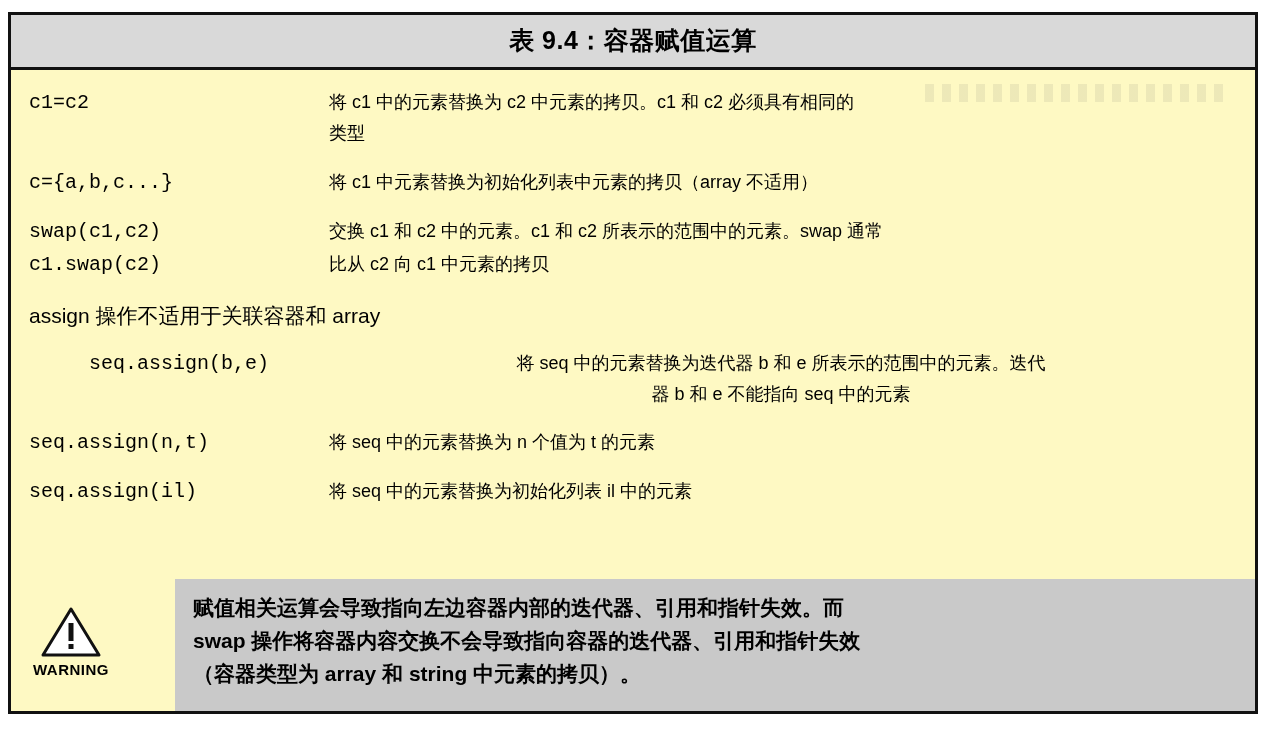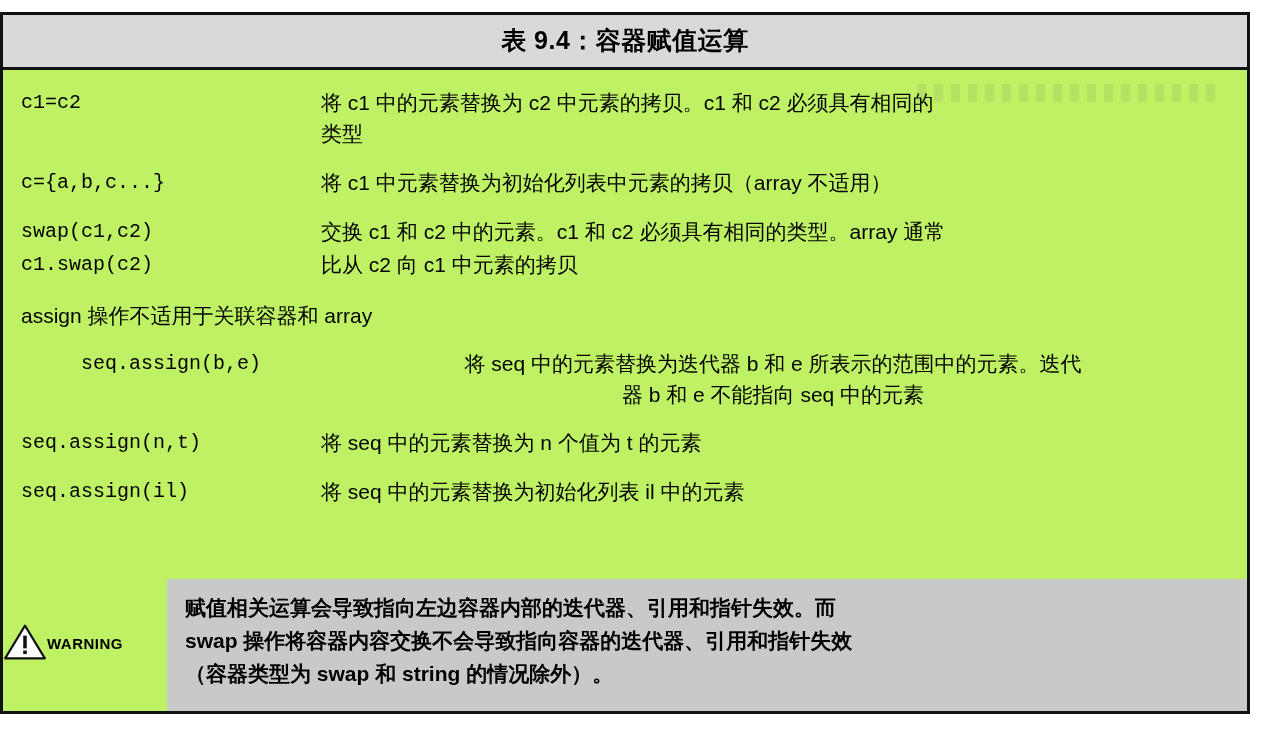--- a/index.html
+++ b/index.html
@@ -17,26 +17,26 @@
 
   .page {
     position: relative;
     width: 1268px;
     height: 740px;
     box-sizing: border-box;
   }
 
   .table-frame {
     position: absolute;
-    left: 0;
+    left: 8px;
     top: 12px;
     width: 1250px;
     height: 702px;
     border: 3px solid #111111;
-    background: #bef264;
+    background: #fef9c3;
     box-sizing: border-box;
     display: flex;
     flex-direction: column;
   }
 
   .table-caption {
     background: #d9d9d9;
     border-bottom: 3px solid #111111;
     text-align: center;
     font-family: "Liberation Sans", sans-serif;
@@ -65,21 +65,21 @@
     flex: 0 0 300px;
     font-family: "Liberation Mono", monospace;
     font-size: 20px;
     line-height: 31px;
     white-space: nowrap;
   }
 
   .row .right {
     flex: 1 1 auto;
     font-family: "Liberation Sans", sans-serif;
-    font-size: 21px;
+    font-size: 18px;
     line-height: 31px;
   }
 
   .r1 { padding-top: 17px; }
   .r2 { padding-top: 18px; }
   .r3 { padding-top: 18px; }
   .r3b { padding-top: 2px; }
   .note-row { padding-top: 20px; }
   .r4 { padding-top: 17px; text-align: center; }
   .r5 { padding-top: 18px; }
@@ -99,21 +99,21 @@
     bottom: 0;
     height: 132px;
     display: flex;
     align-items: stretch;
   }
 
   .warning-icon {
     width: 120px;
     flex: 0 0 120px;
     display: flex;
-    flex-direction: row;
+    flex-direction: column;
     align-items: center;
     justify-content: center;
     padding-bottom: 6px;
     box-sizing: border-box;
   }
 
   .warn-tri {
     width: 62px;
     height: 52px;
   }
@@ -170,21 +170,21 @@
         </div>
       </div>
 
       <div class="row r2">
         <div class="left">c={a,b,c...}</div>
         <div class="right">将 c1 中元素替换为初始化列表中元素的拷贝（array 不适用）</div>
       </div>
 
       <div class="row r3">
         <div class="left">swap(c1,c2)</div>
-        <div class="right">交换 c1 和 c2 中的元素。c1 和 c2 必须具有相同的类型。array 通常</div>
+        <div class="right">交换 c1 和 c2 中的元素。c1 和 c2 所表示的范围中的元素。swap 通常</div>
       </div>
 
       <div class="row r3b">
         <div class="left">c1.swap(c2)</div>
         <div class="right">比从 c2 向 c1 中元素的拷贝</div>
       </div>
 
       <div class="row note-row">
         <div class="note-text">assign 操作不适用于关联容器和 array</div>
       </div>
@@ -212,19 +212,19 @@
           <svg class="warn-tri" viewBox="0 0 62 52">
             <polygon points="31,3 59,49 3,49" fill="#ffffff" stroke="#111111" stroke-width="3" stroke-linejoin="round"></polygon>
             <rect x="28.5" y="17" width="5" height="18" fill="#111111"></rect>
             <rect x="28.5" y="38" width="5" height="5" fill="#111111"></rect>
           </svg>
           <div class="warning-label">WARNING</div>
         </div>
         <div class="warning-body">
           <div>赋值相关运算会导致指向左边容器内部的迭代器、引用和指针失效。而</div>
           <div>swap 操作将容器内容交换不会导致指向容器的迭代器、引用和指针失效</div>
-          <div>（容器类型为 swap 和 string 的情况除外）。</div>
+          <div>（容器类型为 array 和 string 中元素的拷贝）。</div>
         </div>
       </div>
 
     </div>
   </div>
 </div>
 
 </body></html>

